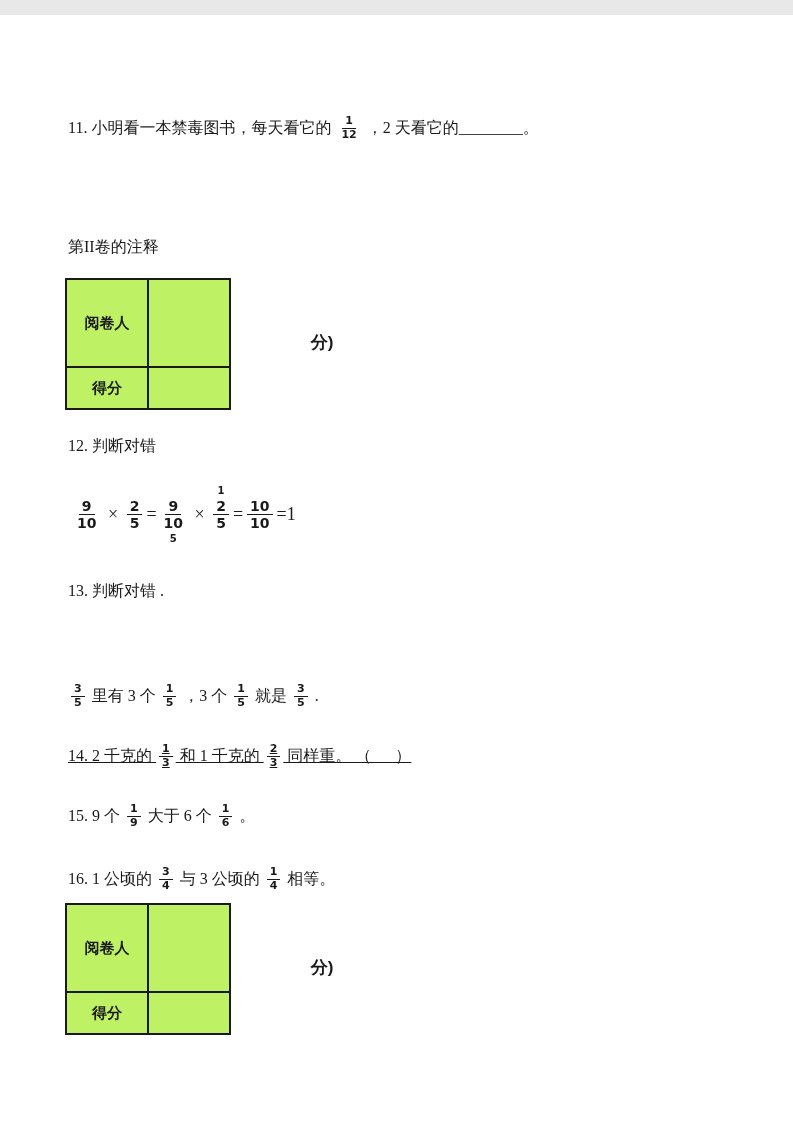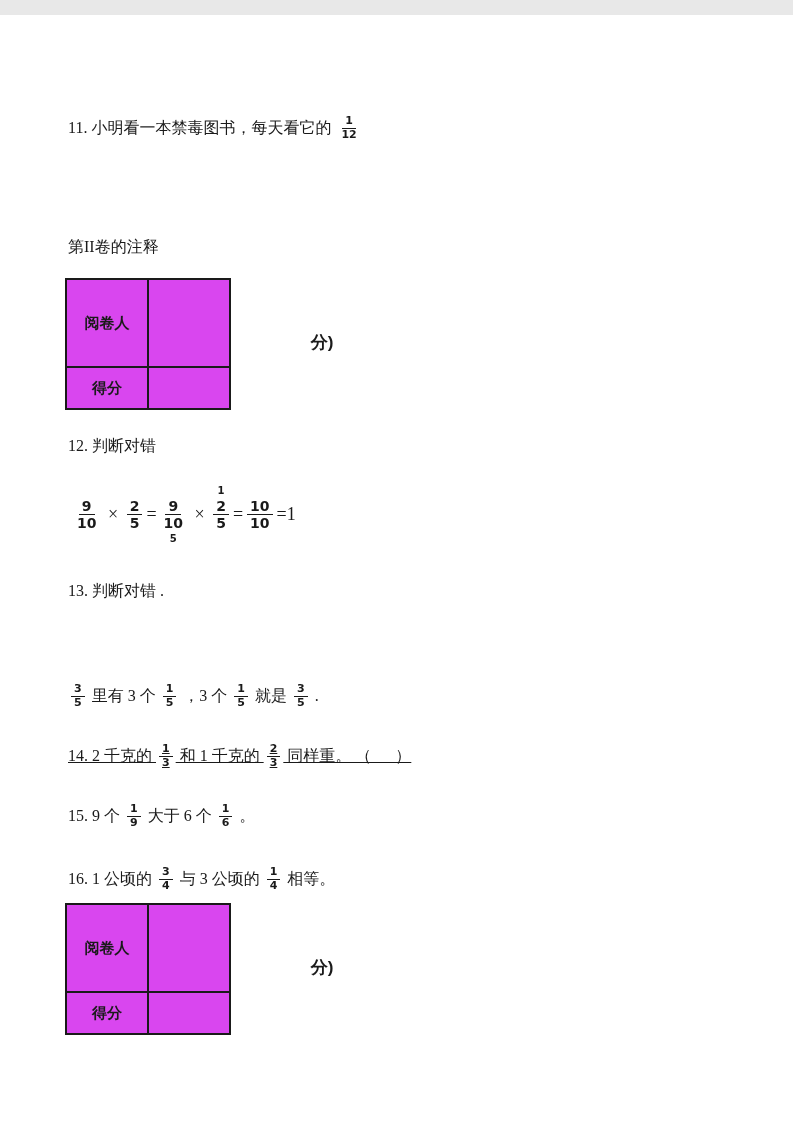--- a/index.html
+++ b/index.html
@@ -60,35 +60,35 @@
   
   table.gtable{
     position:absolute;
     border-collapse:collapse;
   }
   table.gtable td{
     border:2px solid #1a1a1a;
     width:78px;
     text-align:center;
     vertical-align:middle;
-    background:#d946ef;
+    background:#bef264;
   }
   table.gtable tr.r1 td{height:84px;}
   table.gtable tr.r2 td{height:38px;}
   table.gtable td.lbl{
     font-family:"Liberation Sans","DejaVu Sans",sans-serif;
     font-weight:bold;font-size:15px;
   }
 </style>
 </head>
 <body>
 
 <div class="page">
 
-  <div class="abs qline" style="left:68px;top:100px;"><span class="seg">11. 小明看一本禁毒图书，每天看它的 </span><span class="fracwrap"><span class="frac"><span class="num">1</span><span class="den">12</span></span></span></div>
+  <div class="abs qline" style="left:68px;top:100px;"><span class="seg">11. 小明看一本禁毒图书，每天看它的 </span><span class="fracwrap"><span class="frac"><span class="num">1</span><span class="den">12</span></span></span><span class="seg"> ，2 天看它的________。</span></div>
 
 
   <div class="abs note-text" style="left:68px;top:222px;">第II卷的注释</div>
 
   <table class="gtable" style="left:65px;top:263px;">
     <tbody>
         <tr class="r1">
       <td class="lbl">阅卷人</td>
       <td></td>
     </tr>

